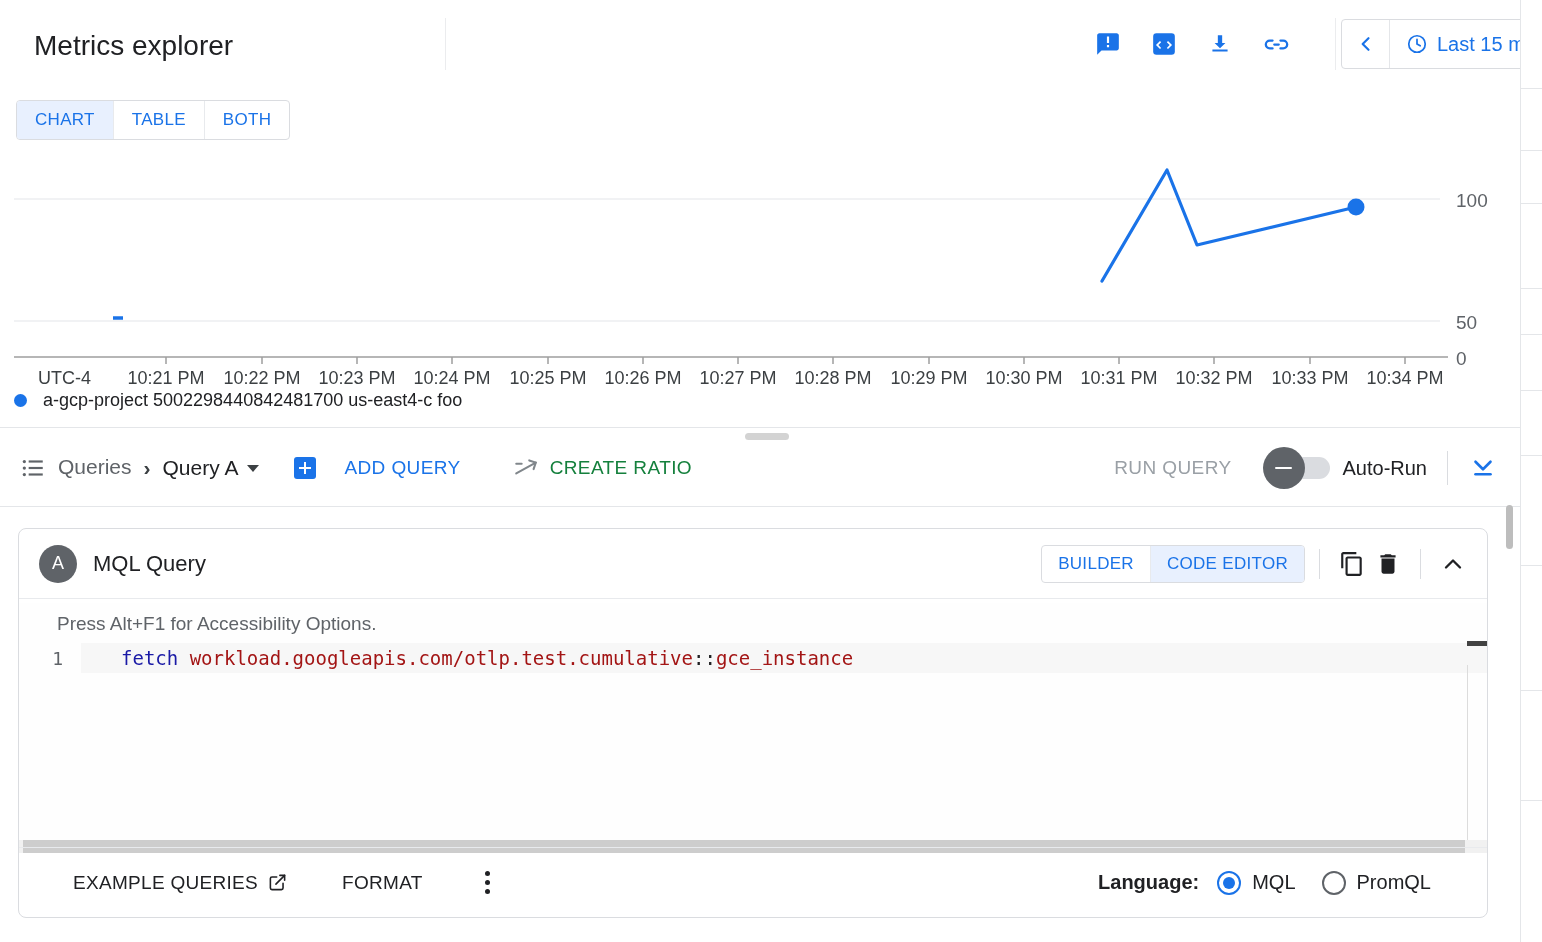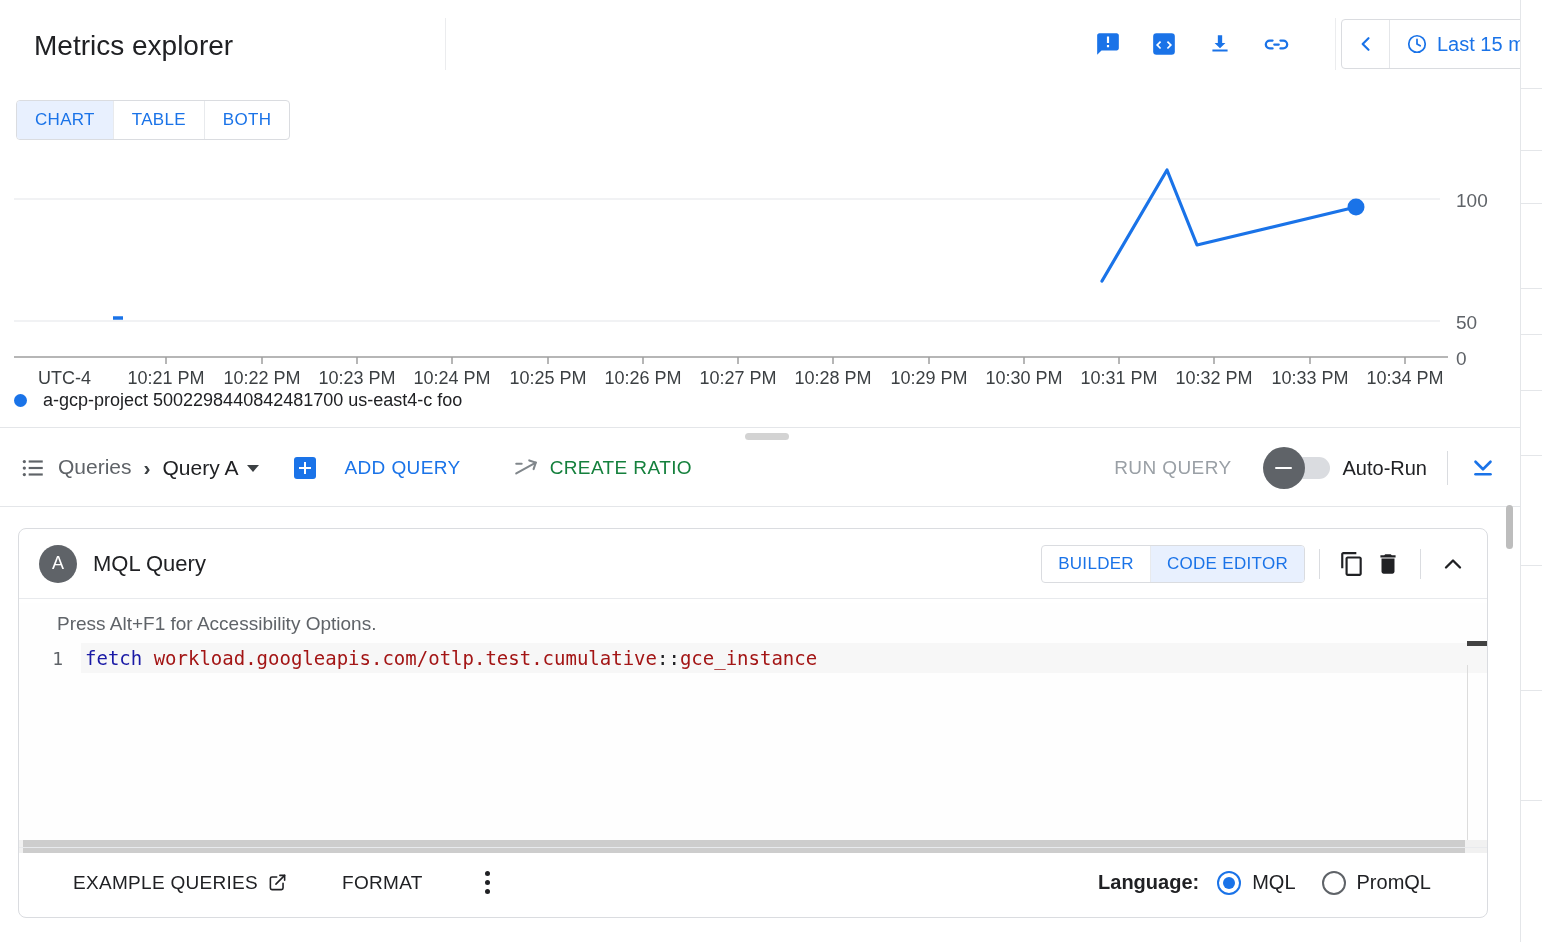--- a/index.html
+++ b/index.html
@@ -206,21 +206,21 @@
   }
   .gutter {
     width: 62px; text-align: right; padding-right: 18px;
     font-family: "DejaVu Sans Mono", monospace; font-size: 18px; color: #5f6368;
   }
   .code-text {
     flex: 1; background: #f7f7f7;
     font-family: "DejaVu Sans Mono", monospace; font-size: 19px;
     line-height: 30px; white-space: pre; padding-left: 4px;
   }
-  .tok-fetch { color: #1a1aa6; }
+  .tok-fetch { color: #1a1aa6; margin-left: 36px; }
   .tok-metric { color: #a31515; }
   .tok-plain { color: #202124; }
   .editor-ruler {
     position: absolute; left: 1448px; top: 62px; width: 1px; height: 186px;
     background: #dcdcdc;
   }
   .v-scroll-thumb {
     position: absolute; left: 1448px; top: 38px; width: 22px; height: 5px;
     background: #424242;
   }

